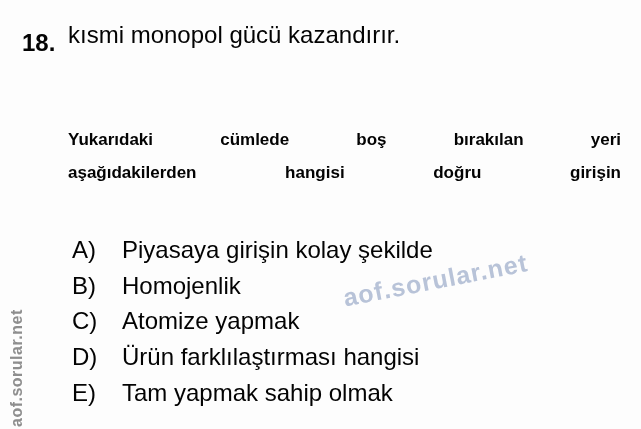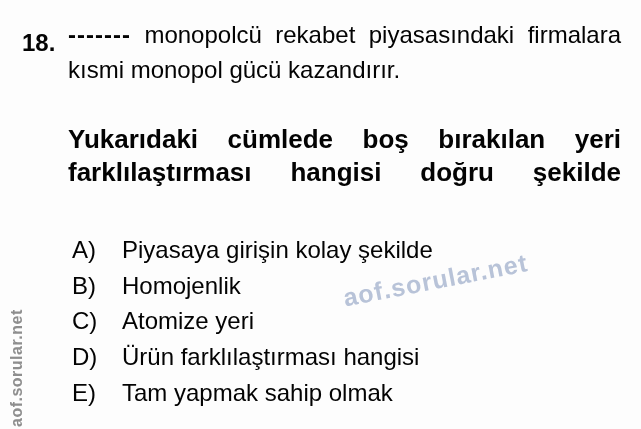--- a/index.html
+++ b/index.html
@@ -44,21 +44,21 @@
     font-weight: bold;
     letter-spacing: 1px;
   }
 
   
   .prompt {
     position: absolute;
     left: 68px;
     top: 123px;
     width: 553px;
-    font-size: 26px;
+    font-size: 17px;
     line-height: 33px;
     font-weight: bold;
   }
 
   
   .options {
     position: absolute;
     left: 72px;
     top: 232px;
     width: 549px;
@@ -111,47 +111,43 @@
 
 <div class="page" style="background: rgb(253, 253, 253); color: rgb(3, 3, 3);">
 
   <div class="wm-diagonal" style="color: rgb(184, 195, 216);">aof.sorular.net</div>
 
   <div class="wm-vertical" style="color: rgb(142, 142, 142);">aof.sorular.net</div>
 
   <div class="qnum">18.</div>
 
   <div class="intro">
-    <div class="line-fill">
-      <span class="blank-dashes">-------</span>
-      <span>monopolcü rekabet piyasasındaki firmalara</span>
-    </div>
     <div>kısmi monopol gücü kazandırır.</div>
   </div>
 
   <div class="prompt">
     <div class="line-fill">Yukarıdaki cümlede boş bırakılan yeri</div>
-    <div class="line-fill">farklılaştırması hangisi doğru şekilde</div>
+    <div class="line-fill">aşağıdakilerden hangisi doğru girişin</div>
   </div>
 
   <div class="options">
 
     <div class="opt-row">
       <span class="opt-letter">A)</span>
       <span class="opt-text">Piyasaya girişin kolay şekilde</span>
     </div>
 
     <div class="opt-row">
       <span class="opt-letter">B)</span>
       <span class="opt-text">Homojenlik</span>
     </div>
 
     <div class="opt-row">
       <span class="opt-letter">C)</span>
-      <span class="opt-text">Atomize yeri</span>
+      <span class="opt-text">Atomize yapmak</span>
     </div>
 
     <div class="opt-row">
       <span class="opt-letter">D)</span>
       <span class="opt-text">Ürün farklılaştırması hangisi</span>
     </div>
 
     <div class="opt-row">
       <span class="opt-letter">E)</span>
       <span class="opt-text">Tam yapmak sahip olmak</span>

